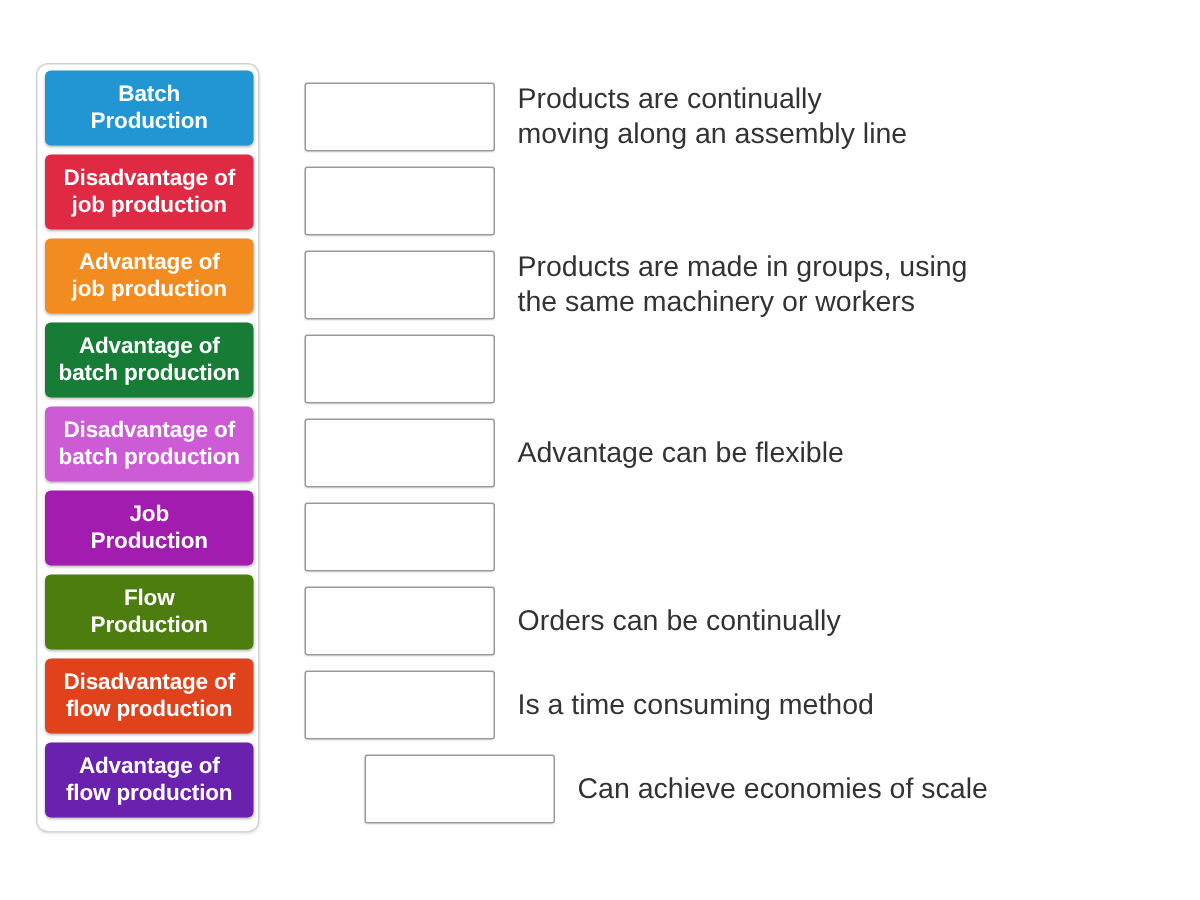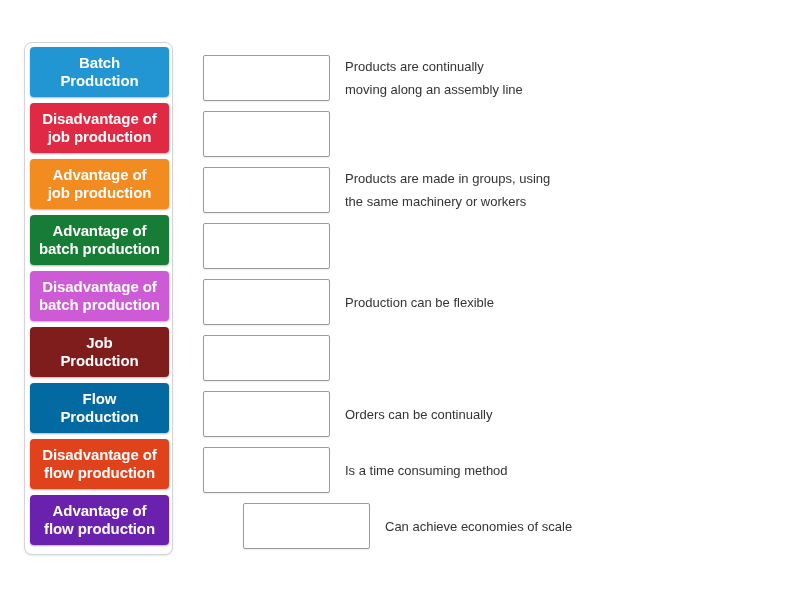--- a/index.html
+++ b/index.html
@@ -88,21 +88,21 @@
     flex: 0 0 127px;
     background: #ffffff;
     border: 1px solid #9a9a9a;
     border-radius: 2px;
     box-shadow: 0 1px 1px rgba(0,0,0,0.07);
   }
 
   .row-text {
     margin-left: 15px;
     color: #333333;
-    font-size: 13px;
+    font-size: 19px;
     line-height: 23px;
     white-space: pre-line;
     user-select: none;
   }
 </style>
 </head>
 <body>
 
 <div id="board">
 
@@ -120,25 +120,25 @@
 job production</span>
       </div>
       <div class="tile" style="background: rgb(23, 125, 54); color: rgb(255, 255, 255);">
         <span class="tile-label">Advantage of
 batch production</span>
       </div>
       <div class="tile" style="background: rgb(205, 91, 214); color: rgb(255, 255, 255);">
         <span class="tile-label">Disadvantage of
 batch production</span>
       </div>
-      <div class="tile" style="background: #7f1d1d; color: rgb(255, 255, 255);">
+      <div class="tile" style="background: #a21caf; color: rgb(255, 255, 255);">
         <span class="tile-label">Job
 Production</span>
       </div>
-      <div class="tile" style="background: #0369a1; color: rgb(255, 255, 255);">
+      <div class="tile" style="background: #4d7c0f; color: rgb(255, 255, 255);">
         <span class="tile-label">Flow
 Production</span>
       </div>
       <div class="tile" style="background: rgb(224, 67, 28); color: rgb(255, 255, 255);">
         <span class="tile-label">Disadvantage of
 flow production</span>
       </div>
       <div class="tile" style="background: rgb(106, 33, 173); color: rgb(255, 255, 255);">
         <span class="tile-label">Advantage of
 flow production</span>
@@ -157,21 +157,21 @@
       <div class="row">
         <div class="dropzone"></div>
         <div class="row-text">Products are made in groups, using
 the same machinery or workers</div>
       </div>
       <div class="row">
         <div class="dropzone"></div>
       </div>
       <div class="row">
         <div class="dropzone"></div>
-        <div class="row-text">Production can be flexible</div>
+        <div class="row-text">Advantage can be flexible</div>
       </div>
       <div class="row">
         <div class="dropzone"></div>
       </div>
       <div class="row">
         <div class="dropzone"></div>
         <div class="row-text">Orders can be continually</div>
       </div>
       <div class="row">
         <div class="dropzone"></div>

